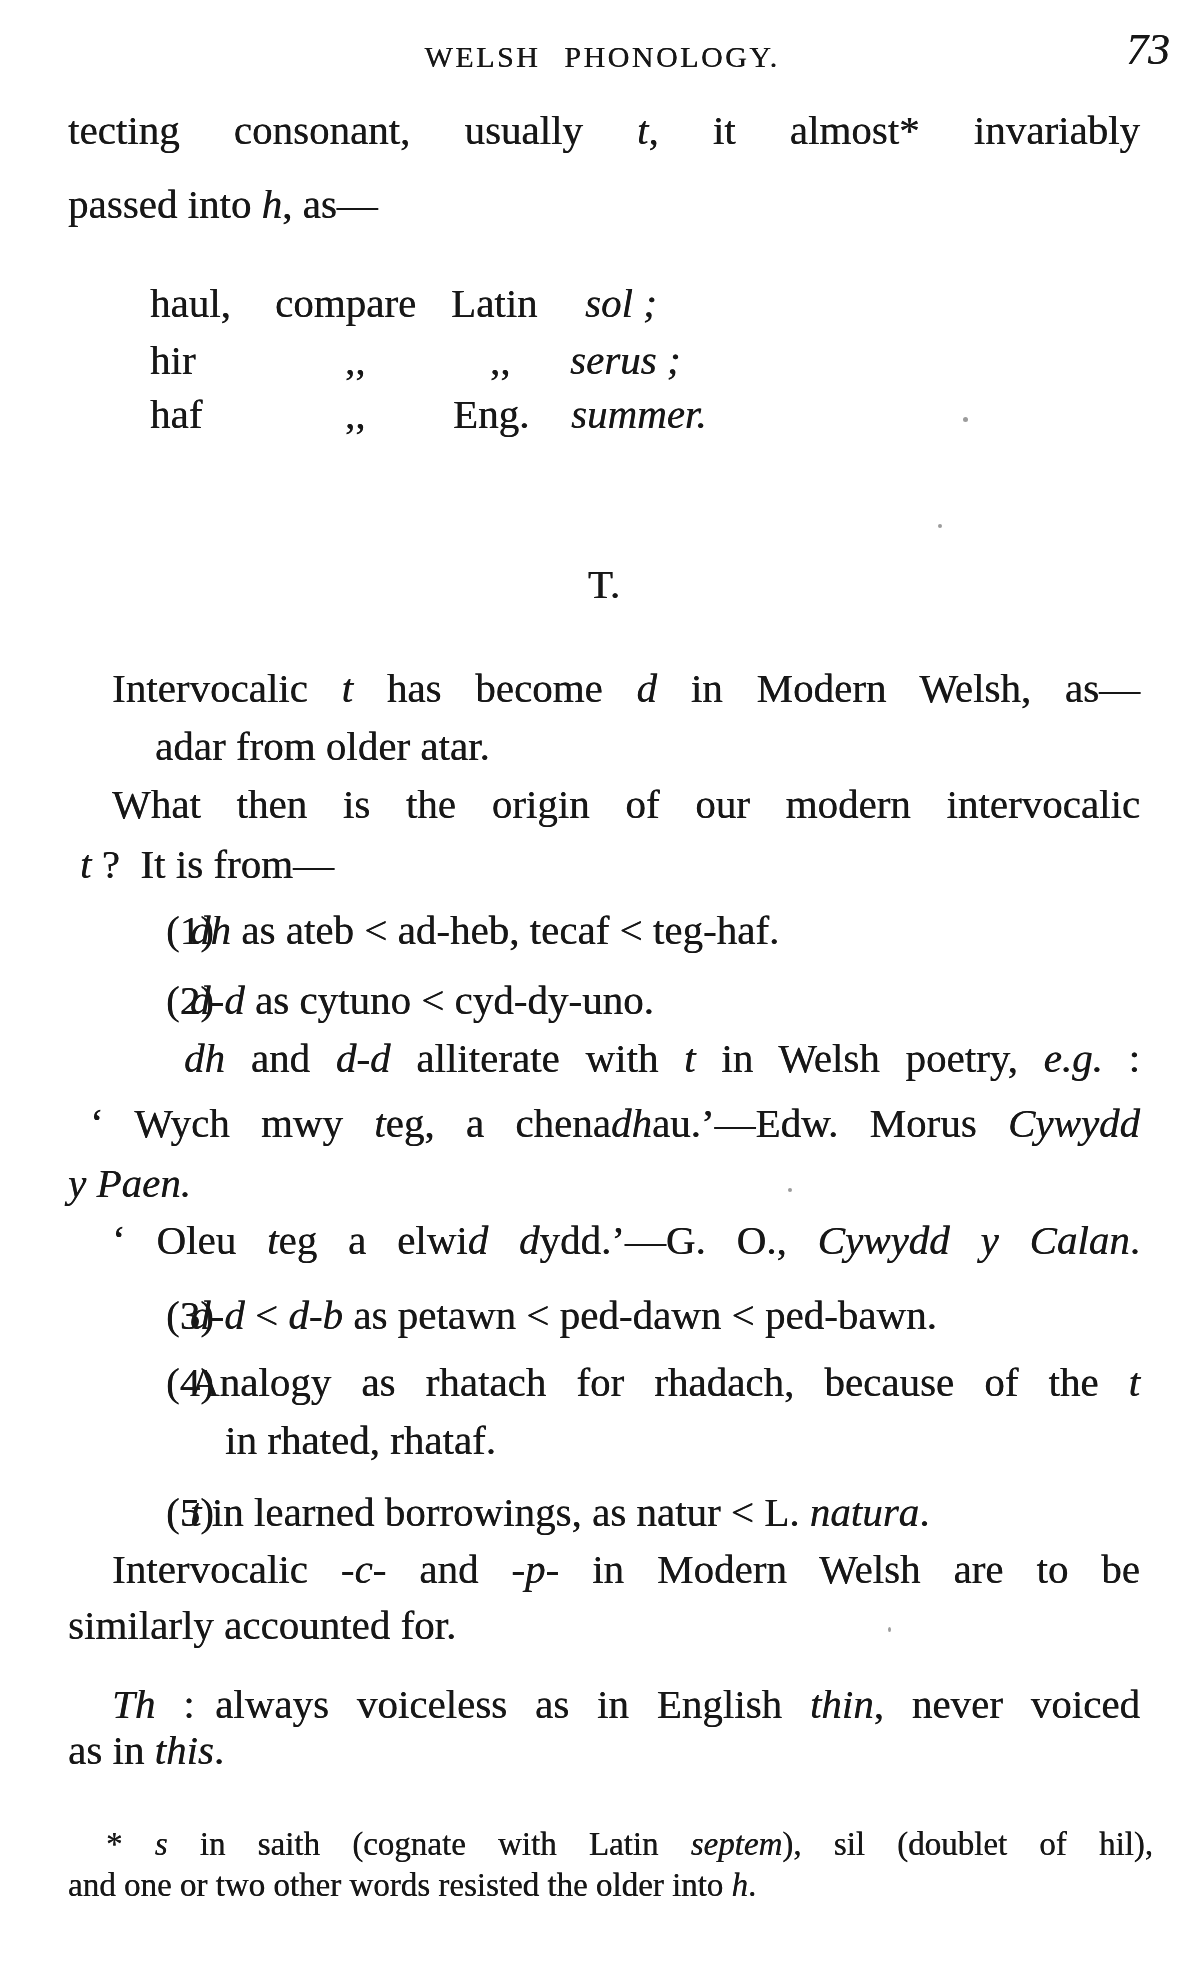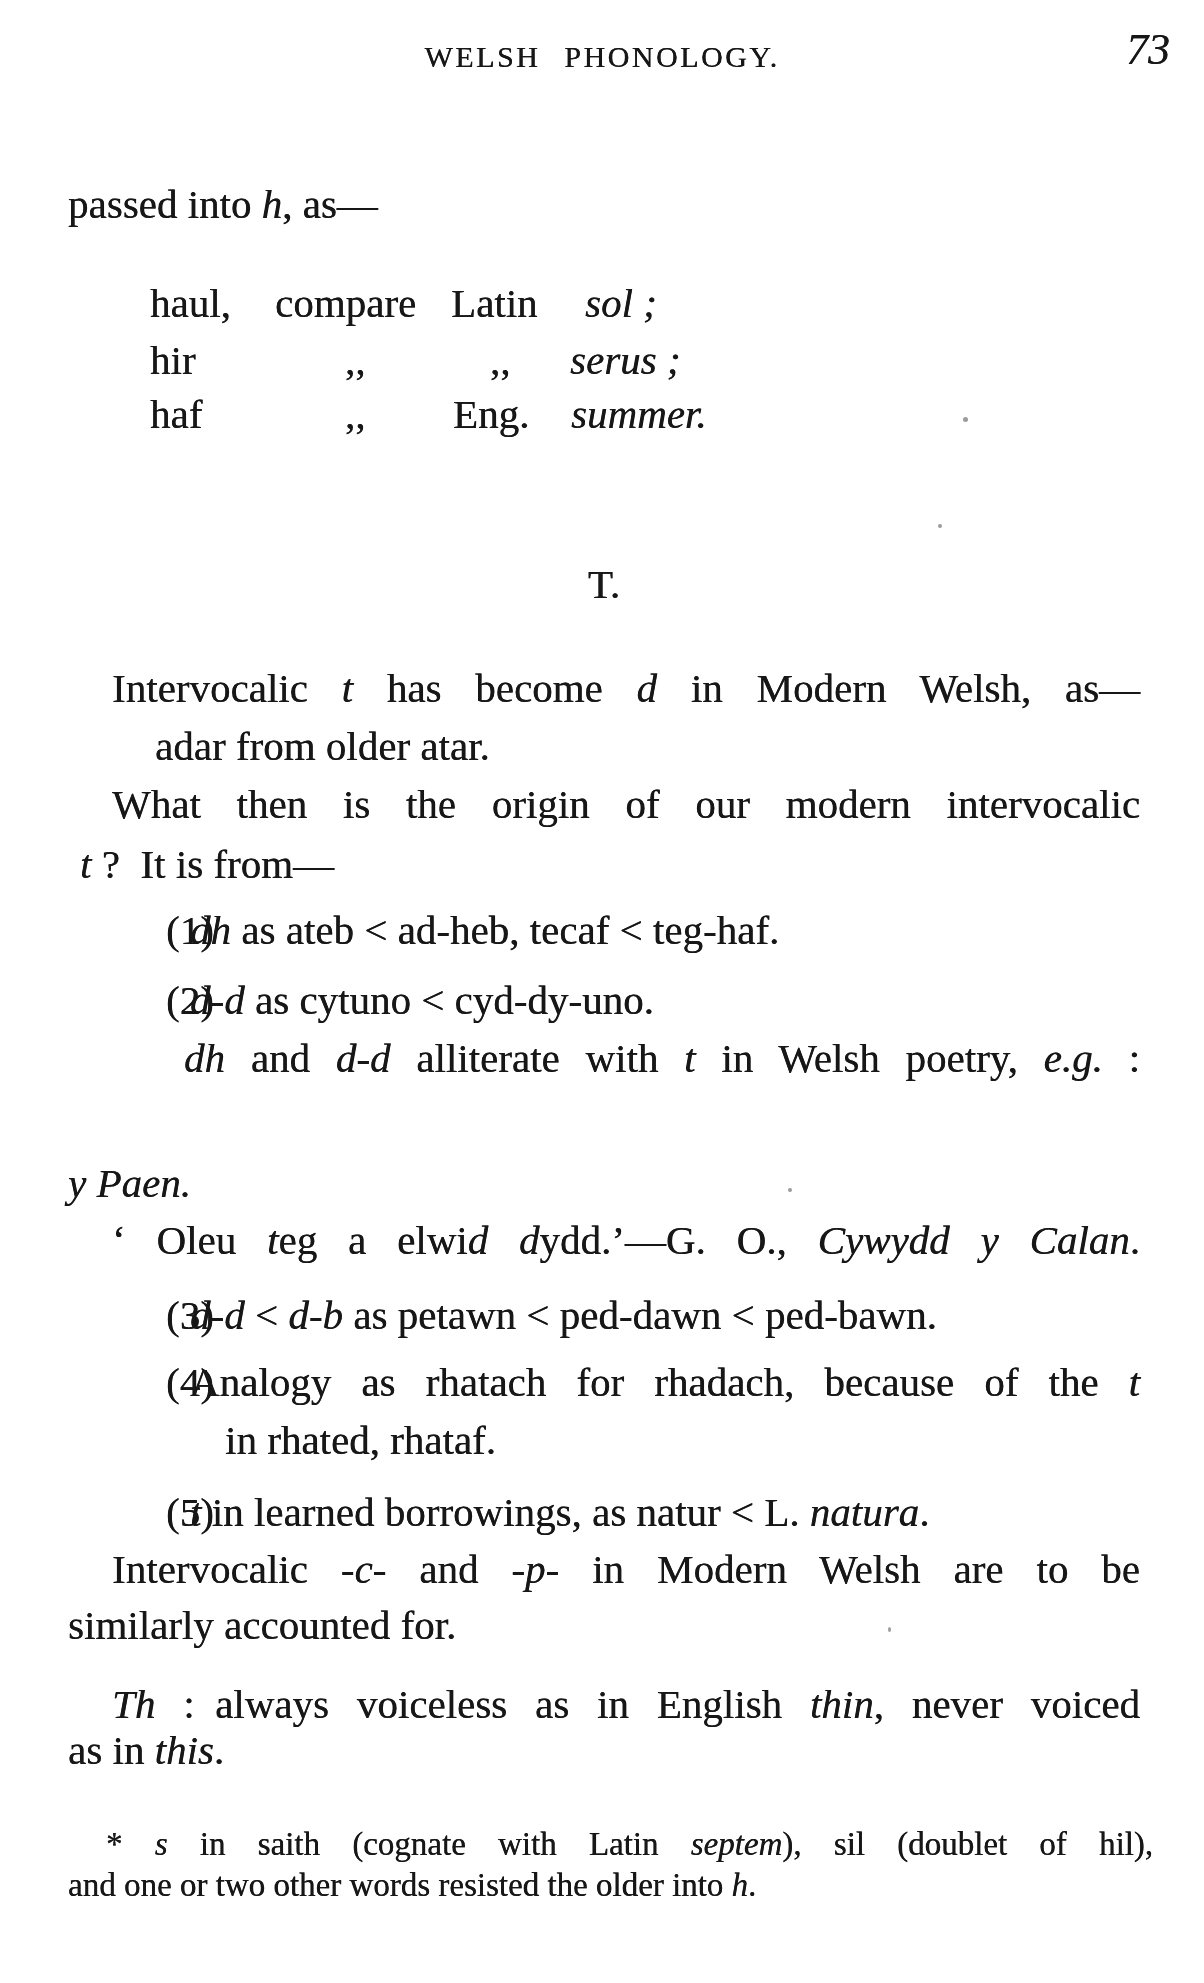--- a/index.html
+++ b/index.html
@@ -28,20 +28,21 @@
   .speck { position:absolute; background:#4a4a4a; border-radius:50%; opacity:0.55; }
 </style>
 </head>
 <body>
 
 <div class="page">
 
   <div class="header-title">WELSH PHONOLOGY.</div>
   <div class="pageno">73</div>
 
+  <div class="line j" style="top:106px;"><span>tecting consonant, usually </span><span class="it">t</span><span>, it almost* invariably</span></div>
   <div class="line" style="top:160px;margin-top:20px;"><span>passed into </span><span class="it">h</span><span>, as—</span></div>
 
   <div class="line trow" style="top:279px;">
     <span class="tc" style="left:82px;">haul,</span>
     <span class="tc" style="left:207px;">compare</span>
     <span class="tc" style="left:383px;">Latin</span>
     <span class="tc it" style="left:517px;">sol ;</span>
   </div>
   <div class="line trow" style="top:336px;">
     <span class="tc" style="left:82px;">hir</span>
@@ -65,20 +66,21 @@
   <div class="line" style="top:840px;margin-left:12px;"><span class="it">t</span><span> ? It is from—</span></div>
 
   <div class="line in49" style="top:906px;">
     <span class="num">(1)</span><span><span class="it">dh</span><span> as ateb &lt; ad-heb, tecaf &lt; teg-haf.</span></span>
   </div>
   <div class="line in49" style="top:976px;">
     <span class="num">(2)</span><span><span class="it">d-d</span><span> as cytuno &lt; cyd-dy-uno.</span></span>
   </div>
   <div class="line j in116" style="top:1034px;"><span class="it">dh</span><span> and </span><span class="it">d-d</span><span> alliterate with </span><span class="it">t</span><span> in Welsh poetry, </span><span class="it">e.g.</span><span> :</span></div>
 
+  <div class="line j in22" style="top:1099px;"><span>‘ Wych mwy </span><span class="it">t</span><span>eg, a chena</span><span class="it">dh</span><span>au.’—Edw. Morus </span><span class="it">Cywydd</span></div>
   <div class="line" style="top:1159px;"><span class="it">y Paen.</span></div>
   <div class="line j in44" style="top:1216px;"><span>‘ Oleu </span><span class="it">t</span><span>eg a elwi</span><span class="it">d</span><span> </span><span class="it">d</span><span>ydd.’—G. O., </span><span class="it">Cywydd y Calan</span><span>.</span></div>
 
   <div class="line in49" style="top:1291px;">
     <span class="num">(3)</span><span><span class="it">d-d</span><span> &lt; </span><span class="it">d-b</span><span> as petawn &lt; ped-dawn &lt; ped-bawn.</span></span>
   </div>
   <div class="line j in49" style="top:1358px;">
     <span class="num">(4)</span><span><span>Analogy as rhatach for rhadach, because of the </span><span class="it">t</span></span>
   </div>
   <div class="line in157" style="top:1416px;"><span>in rhated, rhataf.</span></div>

